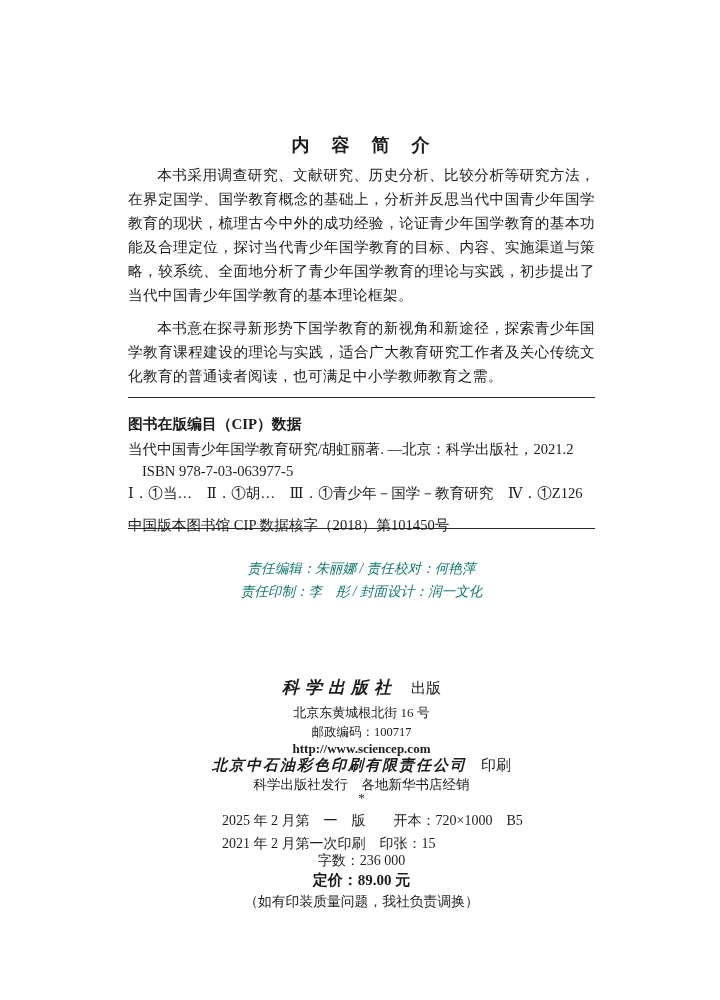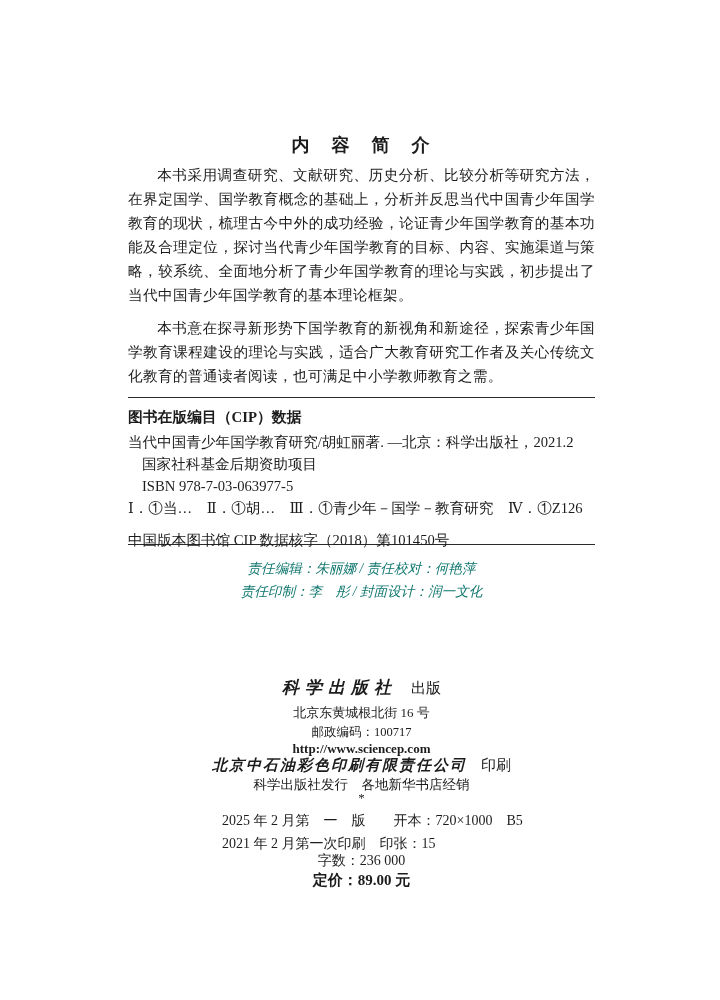--- a/index.html
+++ b/index.html
@@ -32,25 +32,25 @@
     text-indent: 2em;
     text-align: justify;
     font-size: 14.6px;
     line-height: 24px;
     letter-spacing: 0.4px;
   }
   .intro-paras p + p { margin-top: 9px; }
   
   .cip-box {
     top: 397px;
-    height: 148px;
+    height: 132px;
     border-top: 1px solid #2a2a2a;
     border-bottom: 1px solid #2a2a2a;
     box-sizing: border-box;
-    padding-top: 8px;
+    padding-top: 15px;
     font-size: 14.6px;
     line-height: 22px;
   }
   .cip-header { font-weight: bold; font-size: 14.8px; margin-bottom: 3px; }
   .cip-indent { padding-left: 14px; }
   .cip-registry { margin-top: 10px; }
   
   .credits {
     top: 557px;
     text-align: center;
@@ -99,21 +99,20 @@
   <div class="col intro-title" style="position:absolute;">内　容　简　介</div>
 
   <div class="col intro-paras" style="position:absolute;">
     <p>本书采用调查研究、文献研究、历史分析、比较分析等研究方法，在界定国学、国学教育概念的基础上，分析并反思当代中国青少年国学教育的现状，梳理古今中外的成功经验，论证青少年国学教育的基本功能及合理定位，探讨当代青少年国学教育的目标、内容、实施渠道与策略，较系统、全面地分析了青少年国学教育的理论与实践，初步提出了当代中国青少年国学教育的基本理论框架。</p>
     <p>本书意在探寻新形势下国学教育的新视角和新途径，探索青少年国学教育课程建设的理论与实践，适合广大教育研究工作者及关心传统文化教育的普通读者阅读，也可满足中小学教师教育之需。</p>
   </div>
 
   <div class="col cip-box" style="position:absolute;">
     <div class="cip-header">图书在版编目（CIP）数据</div>
     <div>当代中国青少年国学教育研究/胡虹丽著. —北京：科学出版社，2021.2</div>
-    <div class="cip-indent">国家社科基金后期资助项目</div>
     <div class="cip-indent">ISBN 978-7-03-063977-5</div>
     <div>Ⅰ．①当…　Ⅱ．①胡…　Ⅲ．①青少年－国学－教育研究　Ⅳ．①Z126</div>
     <div class="cip-registry">中国版本图书馆 CIP 数据核字（2018）第101450号</div>
   </div>
 
   <div class="col credits" style="position:absolute;">
     <div>责任编辑：朱丽娜 / 责任校对：何艳萍</div>
     <div>责任印制：李　彤 / 封面设计：润一文化</div>
   </div>
 
@@ -132,14 +131,15 @@
   </div>
   <div class="line star-line">*</div>
 
   <div class="edition-block">
     <div>2025 年 2 月第　一　版　　开本：720×1000　B5</div>
     <div>2021 年 2 月第一次印刷　印张：15</div>
   </div>
 
   <div class="line wordcount-line">字数：236 000</div>
   <div class="line price-line">定价：89.00 元</div>
+  <div class="line notice-line">（如有印装质量问题，我社负责调换）</div>
 
 </div>
 
 </body></html>

